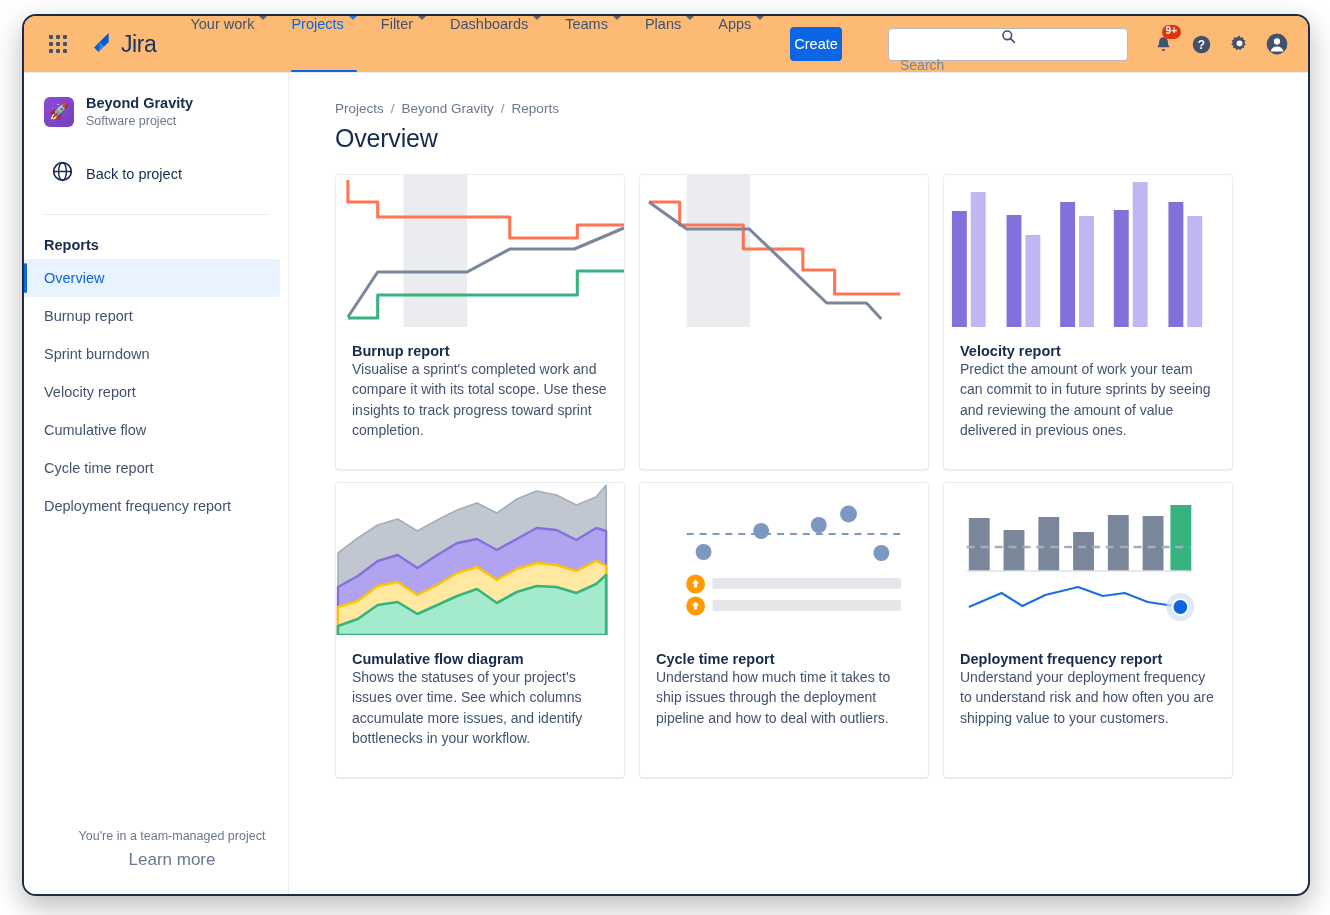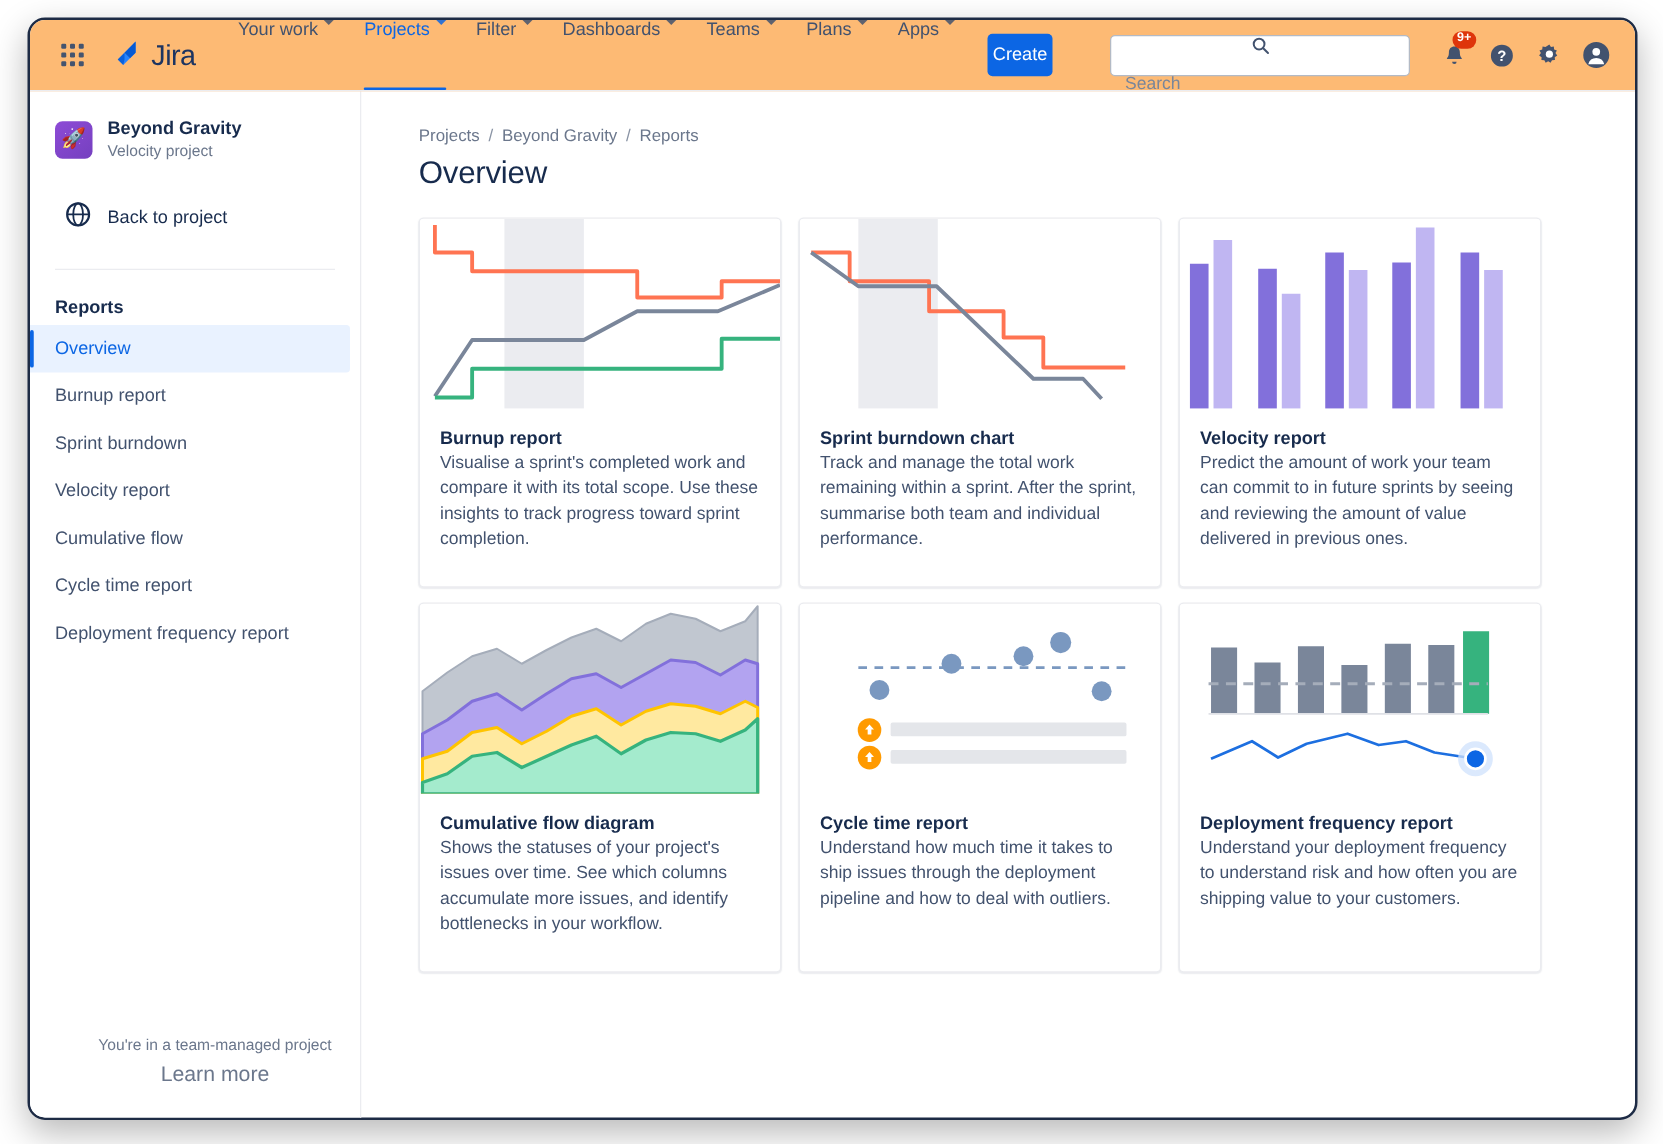--- a/index.html
+++ b/index.html
@@ -270,21 +270,21 @@
 
   <div class="body">
 
     <div class="sidebar">
       <div class="project-head">
         <div class="proj-avatar">
           <span>🚀</span>
         </div>
         <div>
           <div class="proj-name">Beyond Gravity</div>
-          <div class="proj-type">Velocity project</div>
+          <div class="proj-type">Software project</div>
         </div>
       </div>
 
       <div class="back-row">
         <span>
           <svg width="21" height="21" viewBox="0 0 22 22">
             <circle cx="11" cy="11" r="9.2" fill="none" stroke="#172b4d" stroke-width="1.8"></circle>
             <ellipse cx="11" cy="11" rx="4.1" ry="9.2" fill="none" stroke="#172b4d" stroke-width="1.5"></ellipse>
             <line x1="2" y1="11" x2="20" y2="11" stroke="#172b4d" stroke-width="1.5"></line>
             <path d="M11 1.8a9.2 9.2 0 0 1 6.5 15.7 9.2 9.2 0 0 0-13-13A9.1 9.1 0 0 1 11 1.8z" fill="#172b4d" opacity="0.9"></path>
@@ -356,24 +356,20 @@
         </div>
 
         <div class="card">
           <div class="thumb">
             <svg viewBox="0 0 290 152" preserveAspectRatio="none">
               <rect x="47" y="0" width="64" height="152" fill="#ebecf0"></rect>
               <polyline points="9,27 40,27 40,50 104,50 104,74 164,74 164,95 196,95 196,119 262,119" fill="none" stroke="#ff7452" stroke-width="3.1" stroke-linejoin="round"></polyline>
               <polyline points="9,27 47,54 110,54 188,128 228,128 243,144" fill="none" stroke="#7a869a" stroke-width="3.1" stroke-linejoin="round"></polyline>
             </svg>
           </div>
-          <div class="card-body">
-            <div class="card-title">Sprint burndown chart</div>
-            <div class="card-desc">Track and manage the total work remaining within a sprint. After the sprint, summarise both team and individual performance.</div>
-          </div>
         </div>
 
         <div class="card">
           <div class="thumb">
             <svg viewBox="0 0 290 152" preserveAspectRatio="none">
               <g fill="#8270db">
                 <rect x="8" y="36" width="15" height="116"></rect>
                 <rect x="63" y="40" width="15" height="112"></rect>
                 <rect x="117" y="27" width="15" height="125"></rect>
                 <rect x="171" y="35" width="15" height="117"></rect>

